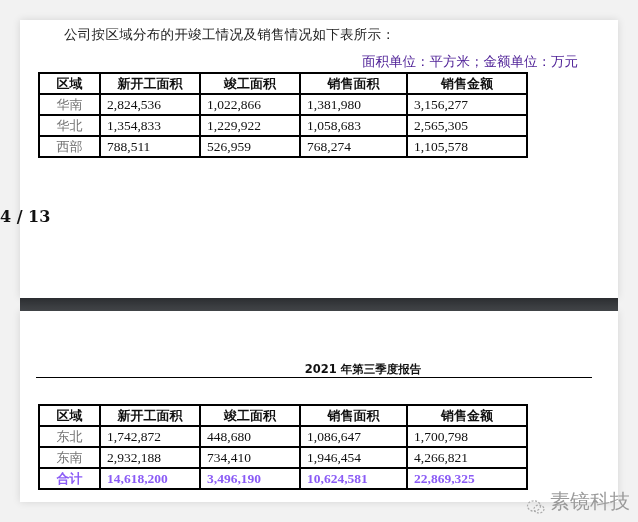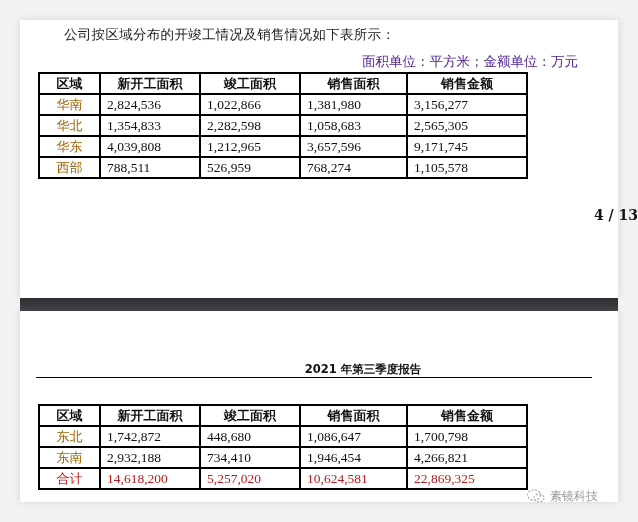--- a/index.html
+++ b/index.html
@@ -28,40 +28,40 @@
   }
   table.data {
     position:absolute; left:38px; border-collapse:collapse;
     font-family:"Liberation Serif", "DejaVu Serif", serif;
     font-size:13.5px;
   }
   table.data th, table.data td {
     border:2px solid #000; height:19px; padding:0 6px; white-space:nowrap;
   }
   table.data th { font-weight:bold; text-align:center; font-family:"DejaVu Sans", sans-serif; font-size:13px; }
-  table.data td.region { text-align:center; color:#a16207; font-family:"DejaVu Sans", sans-serif; font-size:13px;}
+  table.data td.region { text-align:center; color:#737373; font-family:"DejaVu Sans", sans-serif; font-size:13px;}
   table.data td.num { text-align:left; }
-  table.data tr.total td { font-weight:normal; color:#b91c1c; }
+  table.data tr.total td { font-weight:bold; color:#8b5cf6; }
   .c0 { width:47px;border-radius:6px; } .c1 { width:86px; } .c2 { width:86px; } .c3 { width:93px; } .c4 { width:106px; }
   .t1 { top:72px; }
   .t2 { top:404px; }
   .pagenum {
-    position:absolute; left:0; width:638px; text-align:right; top:207px;
-    font-weight:bold; font-size:14px; font-family:"DejaVu Serif", serif;
+    position:absolute; left:0; width:638px; text-align:left; top:207px;
+    font-weight:bold; font-size:16px; font-family:"DejaVu Serif", serif;
   }
   .report-title {
     position:absolute; left:0; width:638px; text-align:center; top:362px;
     font-weight:bold; font-size:11.5px; font-family:"DejaVu Sans", sans-serif;margin-left:44px;
   }
   .report-rule {
     position:absolute; left:36px; width:556px; top:377px; height:0; border-top:1.5px solid #000;
   }
   .watermark {
-    position:absolute; left:526px; top:488px; font-size:12px; color:#9a9a9a;
-    font-family:Liberation Sans, sans-serif; display:flex; align-items:flex-start; gap:4px;
+    position:absolute; left:526px; top:488px; font-size:20px; color:#9a9a9a;
+    font-family:Liberation Sans, sans-serif; display:flex; align-items:flex-end; gap:4px;
   }
   .watermark svg { display:block; }
 </style>
 </head>
 <body>
 
 <div class="page page1"></div>
 <div class="divider-band"></div>
 <div class="page page2"></div>
 
@@ -82,30 +82,23 @@
     <tr>
       <td class="region">华南</td>
       <td class="num">2,824,536</td>
       <td class="num">1,022,866</td>
       <td class="num">1,381,980</td>
       <td class="num">3,156,277</td>
     </tr>
     <tr>
       <td class="region">华北</td>
       <td class="num">1,354,833</td>
-      <td class="num">2,282,598</td>
+      <td class="num">1,229,922</td>
       <td class="num">1,058,683</td>
       <td class="num">2,565,305</td>
-    </tr>
-    <tr>
-      <td class="region">华东</td>
-      <td class="num">4,039,808</td>
-      <td class="num">1,212,965</td>
-      <td class="num">3,657,596</td>
-      <td class="num">9,171,745</td>
     </tr>
     <tr>
       <td class="region">西部</td>
       <td class="num">788,511</td>
       <td class="num">526,959</td>
       <td class="num">768,274</td>
       <td class="num">1,105,578</td>
     </tr>
   </tbody>
 </table>
@@ -136,21 +129,21 @@
     <tr>
       <td class="region">东南</td>
       <td class="num">2,932,188</td>
       <td class="num">734,410</td>
       <td class="num">1,946,454</td>
       <td class="num">4,266,821</td>
     </tr>
     <tr class="total">
       <td class="region">合计</td>
       <td class="num">14,618,200</td>
-      <td class="num">5,257,020</td>
+      <td class="num">3,496,190</td>
       <td class="num">10,624,581</td>
       <td class="num">22,869,325</td>
     </tr>
   </tbody>
 </table>
 
 <div class="watermark">
   <span>
     <svg width="20" height="16" viewBox="0 0 20 16">
       <ellipse cx="8" cy="7" rx="6.5" ry="5.2" fill="none" stroke="#aaa" stroke-width="1.2" stroke-dasharray="2 1.5"></ellipse>

